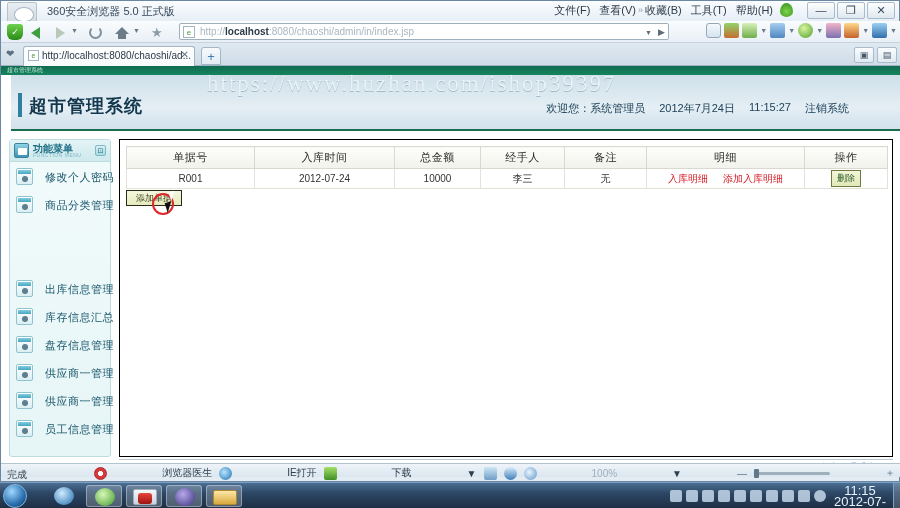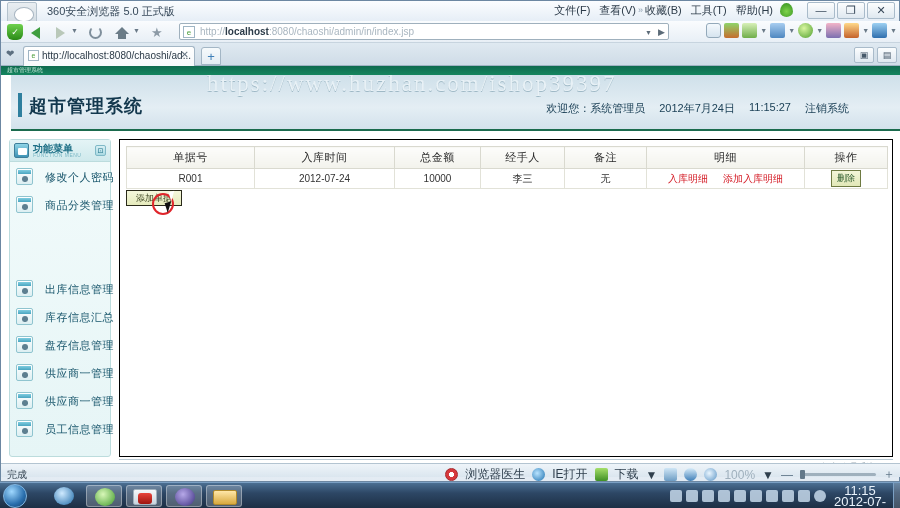--- a/index.html
+++ b/index.html
@@ -275,21 +275,21 @@
     font-size:9px; color:#4a6070; text-align:right; padding-right:18px; line-height:15px;
   }
   
   .statusbar{
     position:absolute; left:0; top:462px; width:900px; height:14px;
     background:linear-gradient(#eef4f9,#dbe6ef);
     border-top:1px solid #b3c4d1;
   }
   .status-text{ position:absolute; left:6px; top:4px; font-size:10px; color:#2f3f4d;}
   .status-right{ position:absolute; right:6px; top:2px; display:flex; align-items:center; gap:7px;}
-  .status-right span{ font-size:12px; color:#2f3f4d; white-space:nowrap;}
+  .status-right span{ font-size:10px; color:#2f3f4d; white-space:nowrap;margin-left:48px;}
   .zoom-slider{ width:76px; height:3px; background:#9fb0bd; border-radius:2px; position:relative;}
   .zoom-slider:after{ content:""; position:absolute; left:0px; top:-3px; width:5px;height:9px; background:#62788a; border-radius:1px;}
   .dot-ico{ width:13px;height:13px; border-radius:50%; }
   
   #taskbar{
     position:absolute; left:0; top:482px; width:900px; height:26px;
     background:linear-gradient(#4b6f92,#2d4765 40%,#1d2f45);
     border-top:1px solid #7ba0c4;
   }
   .start-orb{

